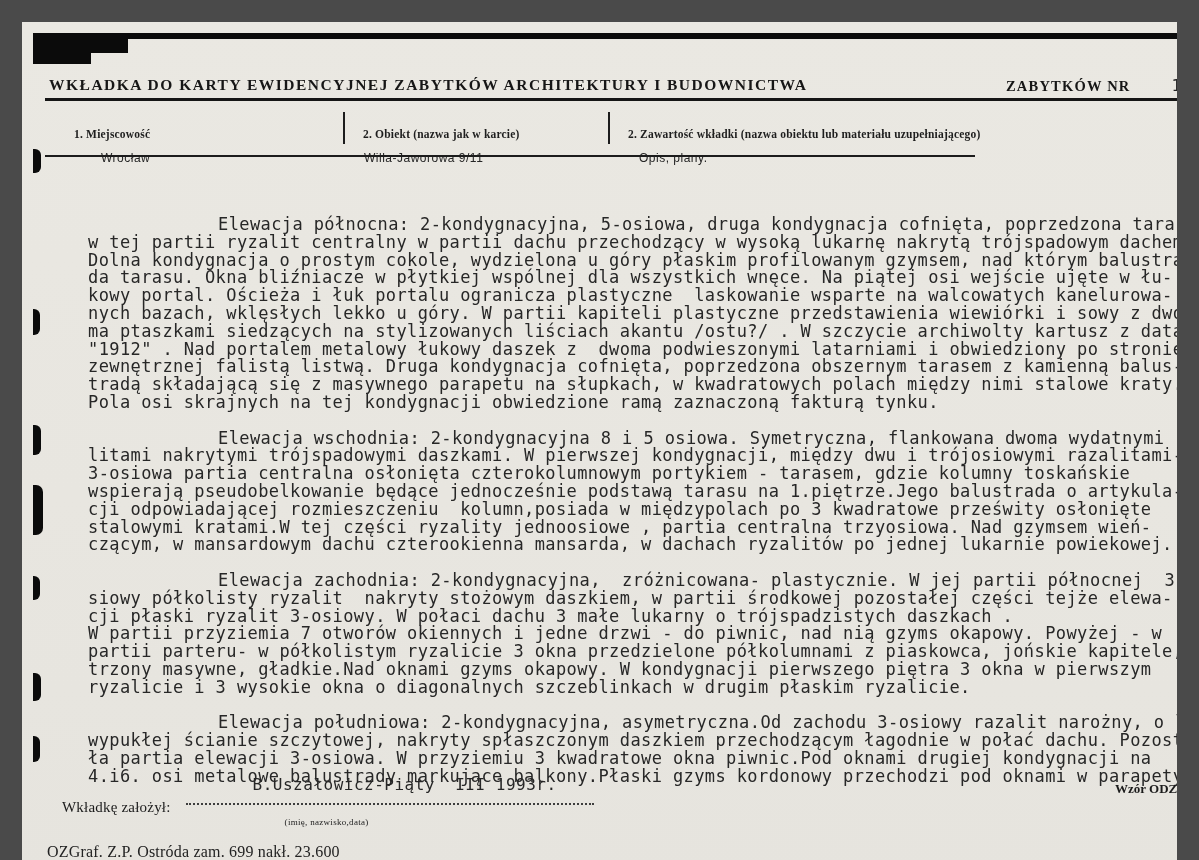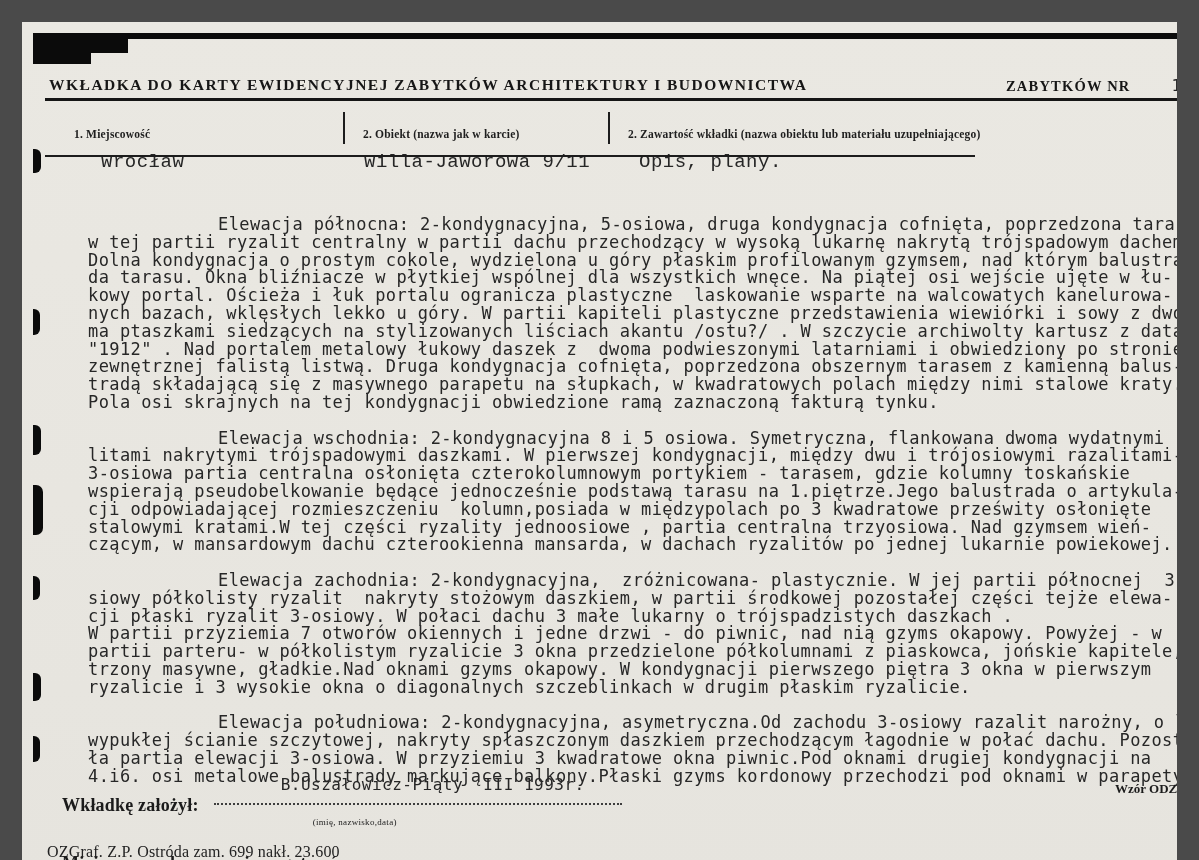--- a/index.html
+++ b/index.html
@@ -35,38 +35,38 @@
   .fieldrow {
     position:absolute; left:12px; top:68px; width:1178px; height:54px;
     display:flex;
   }
   .cell { padding:5px 14px 0 7px; position:relative; }
   .cell1 { width:265px; }
   .cell2 { width:243px; border-left:2px solid #1c1c1c; }
   .cell3 { flex:1; border-left:2px solid #1c1c1c; }
   .flabel { font-size:11.5px; font-weight:bold; letter-spacing:0.2px; color:#1e1e1e; white-space:nowrap; }
   .fvalue {
-    font-family:Liberation Mono, monospace;
-    font-size:19px; letter-spacing:0.5px; color:#262626; white-space:pre;
+    font-family:Liberation Sans, sans-serif;
+    font-size:12px; letter-spacing:0.5px; color:#262626; white-space:pre;
   }
   .cell1 .fvalue { margin:4px 0 0 38px; }
   .cell2 .fvalue { margin:3px 0 0 12px; }
   .cell3 .fvalue { margin:2px 0 0 22px; }
   .tablerule { position:absolute; left:12px; top:122px; width:930px; height:2px; background:#1c1c1c; }
 
   .docbody {
     position:absolute; left:44px; top:172px; width:1157px;
     font-family:"DejaVu Sans Mono", monospace;
     font-size:17px; line-height:17.8px; letter-spacing:0.4px;
     color:#272727;
   }
   .para { white-space:pre; text-indent:130px; margin-bottom:17.8px; }
 
   .founder { position:absolute; left:18px; top:744px; white-space:nowrap; }
-  .flab { font-size:18px; font-weight:bold; letter-spacing:0.2px; }
+  .flab { font-size:15px; font-weight:normal; letter-spacing:0.2px; }
   .dotline {
     display:inline-block; position:relative; width:408px; height:17px;
     border-bottom:2px dotted #3d3d3d; vertical-align:bottom; margin-left:4px;
   }
   .dotline .typed {
     position:absolute; left:56px; bottom:-2px;
     font-family:"DejaVu Sans Mono", monospace; font-size:16px;
     letter-spacing:0.5px; color:#262626; white-space:pre;
   }
   .dotline .note { position:absolute; left:88px; top:18px; font-size:9px; letter-spacing:0.3px; color:#222; }

